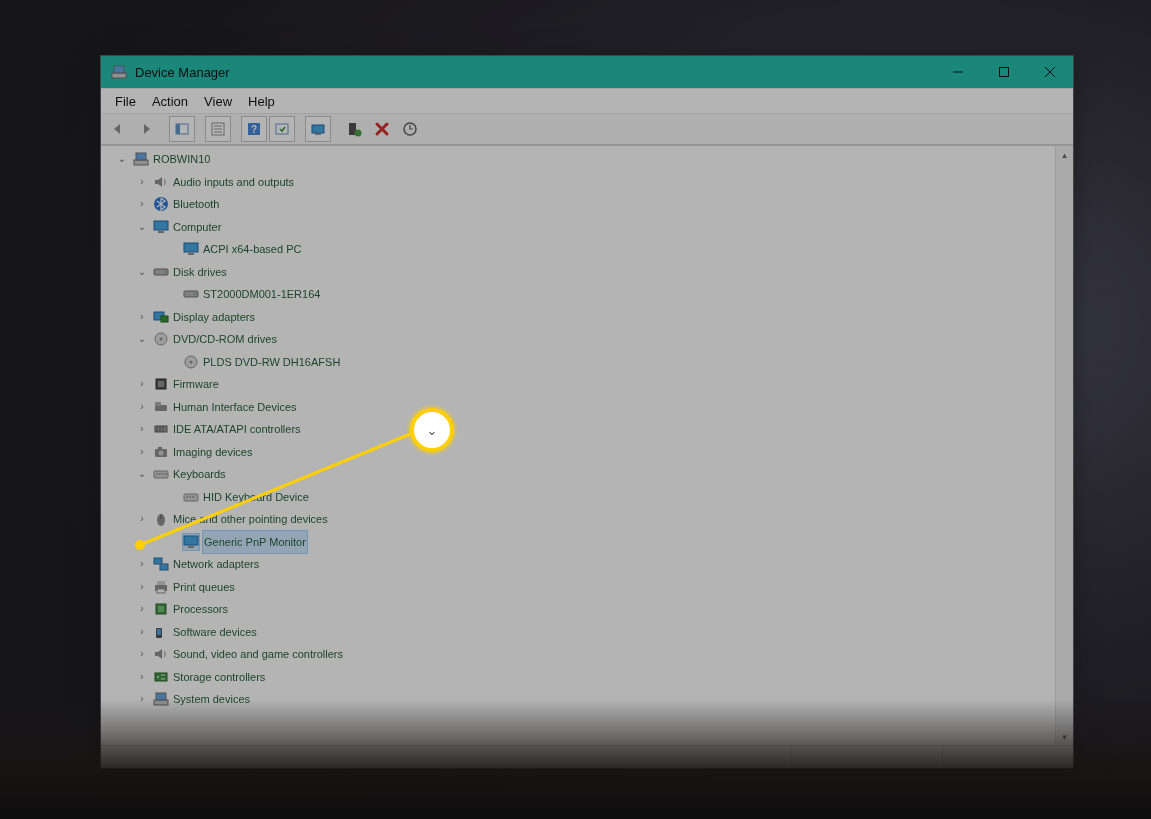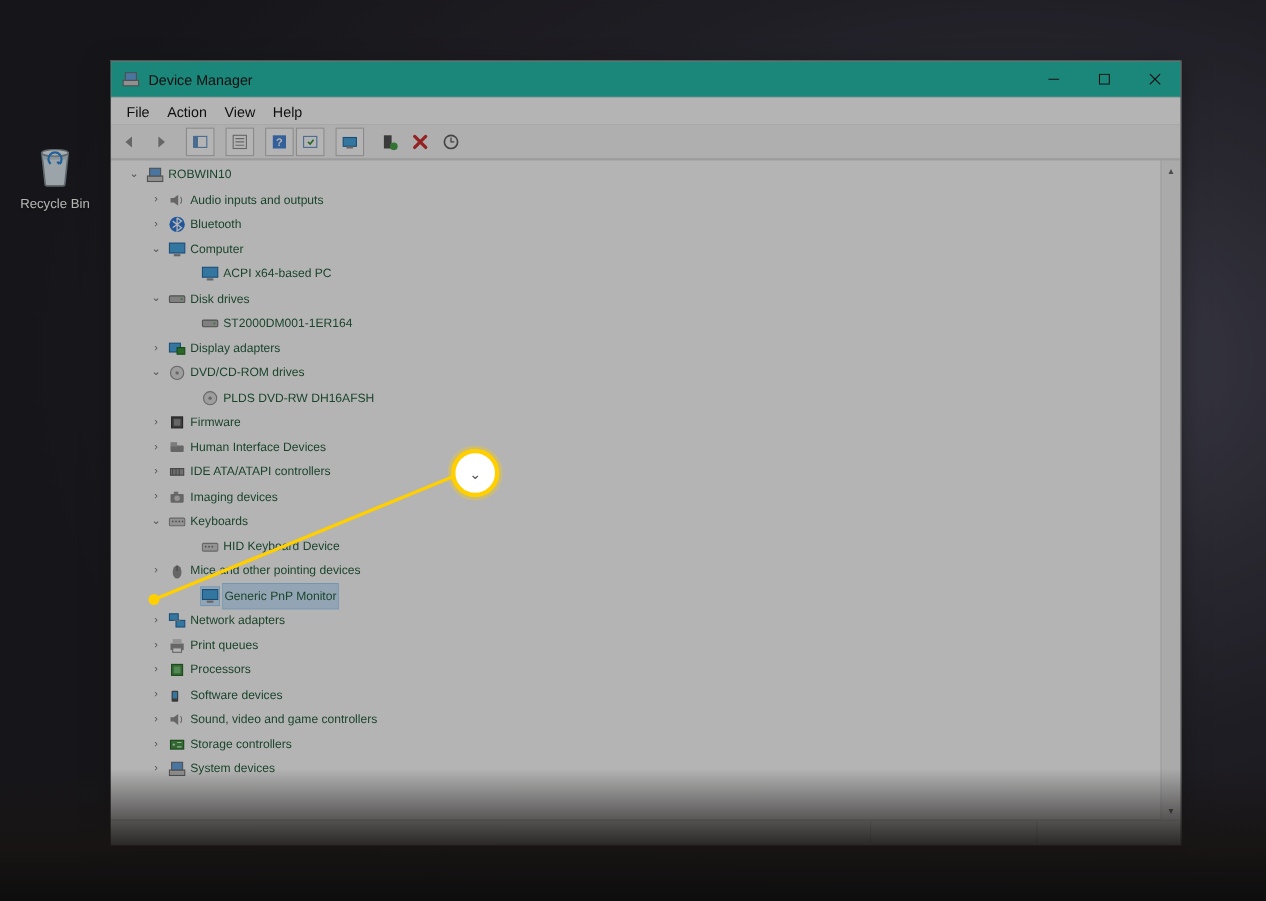--- a/index.html
+++ b/index.html
@@ -43,31 +43,20 @@
   
   .callout-line{position:absolute;z-index:6;pointer-events:none;}
   .callout-circle{position:absolute;z-index:7;width:36px;height:36px;border-radius:50%;background:#fff;border:4px solid #ffcf00;box-shadow:0 0 0 3px rgba(255,207,0,0.3);display:flex;align-items:center;justify-content:center;pointer-events:none;}
   .callout-dot{position:absolute;z-index:7;width:10px;height:10px;border-radius:50%;background:#ffcf00;pointer-events:none;}
 </style>
 </head>
 <body>
 
 <div class="desktop">
 
-  <div class="desktop-icon">
-    <div class="bin-icon">
-      <svg viewBox="0 0 48 48">
-        <path d="M12 14 L36 14 L33 42 Q33 44 31 44 L17 44 Q15 44 15 42 Z" fill="#d9e6ee" stroke="#7a8a94" stroke-width="1.5"></path>
-        <path d="M12 14 L36 14 L35 20 L13 20 Z" fill="#b8cdd8"></path>
-        <ellipse cx="24" cy="14" rx="12" ry="3" fill="#eef5f9" stroke="#7a8a94" stroke-width="1.2"></ellipse>
-        <path d="M20 24 A6 6 0 1 1 28 24 M28 24 l2 -2 M28 24 l-2 -2" fill="none" stroke="#1e7fd6" stroke-width="2"></path>
-      </svg>
-    </div>
-    <div>Recycle Bin</div>
-  </div>
 
   <div class="window">
 
     <div class="titlebar">
       <svg class="ticon" viewBox="0 0 16 16">
         <rect x="1" y="9" width="14" height="5" fill="#c8c8c8" stroke="#666"></rect>
         <rect x="3" y="2" width="10" height="7" fill="#5aa0e0" stroke="#666"></rect>
       </svg>
       <span class="title">Device Manager</span>
       <div class="spacer"></div>

